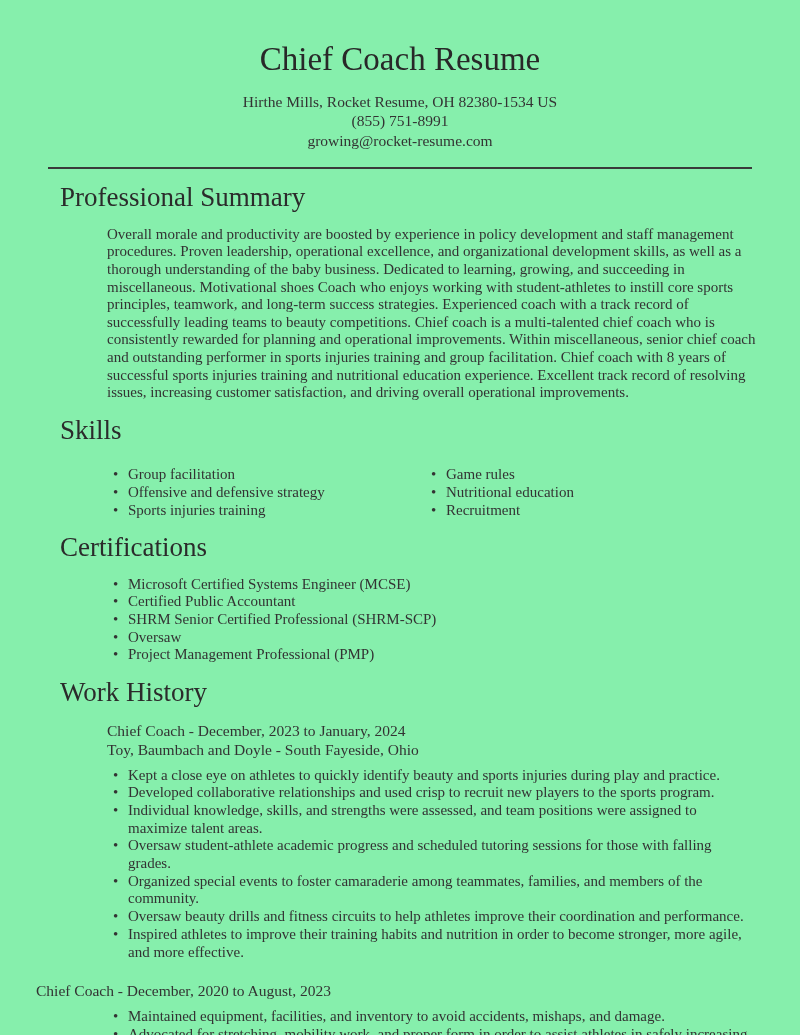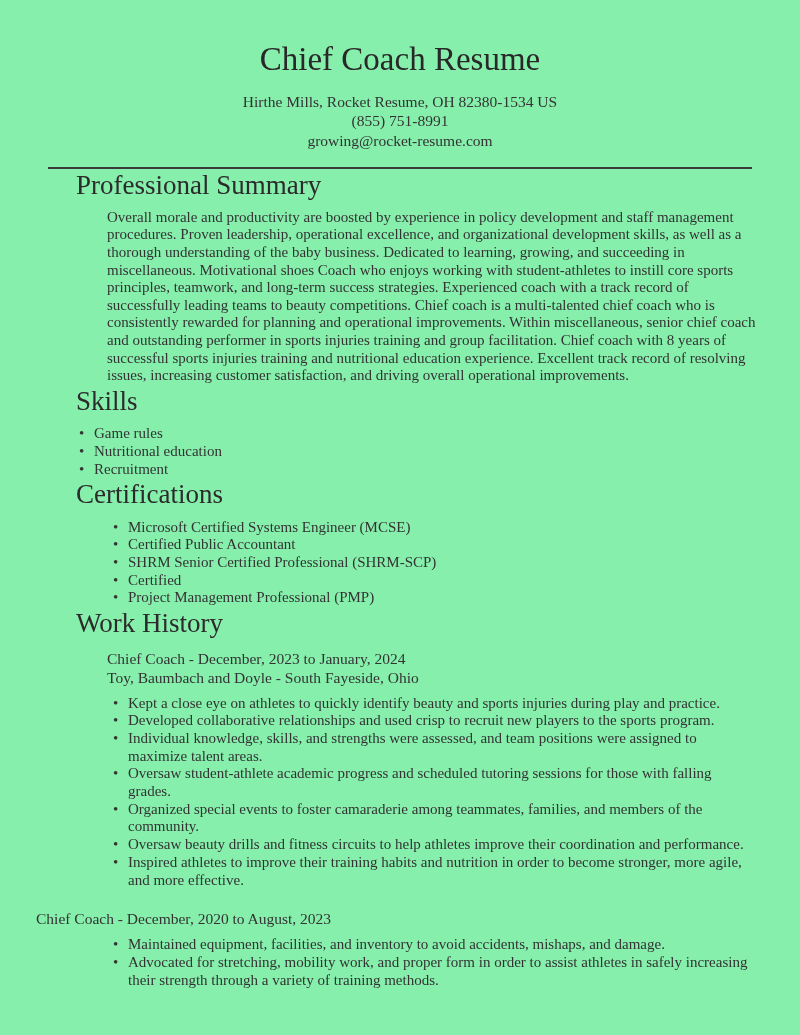--- a/index.html
+++ b/index.html
@@ -11,21 +11,21 @@
   }
   .header { text-align: center; padding-top: 41px; }
   .title {
     font-size: 33px; font-weight: 400; color: #282828;
     margin: 0 0 13px 0; line-height: 1.15;
   }
   .contact-line { font-size: 15.5px; line-height: 19.5px; color: #333333; }
   .rule { border: none; border-top: 2px solid #3a3a3a; margin: 17px 48px 0 48px; }
   h2.section-heading {
     font-size: 27px; font-weight: 400; color: #2b2b2b;
-    margin: 0; padding: 0 0 0 76px; line-height: 1.2;
+    margin: 12px; padding: 0 0 0 48px; line-height: 1.2;
   }
   .mt-summary { margin-top: 20px; }
   .mt-section { margin-top: 14px; }
   .summary-text {
     margin: 7px 40px 0 107px;
     font-size: 15px; line-height: 17.6px; color: #333333;
   }
   ul.bullets { margin: 8px 48px 0 128px; padding: 0; }
   ul.bullets li {
     list-style: none; position: relative;
@@ -54,33 +54,38 @@
     <div class="contact-line">growing@rocket-resume.com</div>
   </div>
 
   <hr class="rule">
 
   <h2 class="section-heading mt-summary">Professional Summary</h2>
   <p class="summary-text">Overall morale and productivity are boosted by experience in policy development and staff management procedures. Proven leadership, operational excellence, and organizational development skills, as well as a thorough understanding of the baby business. Dedicated to learning, growing, and succeeding in miscellaneous. Motivational shoes Coach who enjoys working with student-athletes to instill core sports principles, teamwork, and long-term success strategies. Experienced coach with a track record of successfully leading teams to beauty competitions. Chief coach is a multi-talented chief coach who is consistently rewarded for planning and operational improvements. Within miscellaneous, senior chief coach and outstanding performer in sports injuries training and group facilitation. Chief coach with 8 years of successful sports injuries training and nutritional education experience. Excellent track record of resolving issues, increasing customer satisfaction, and driving overall operational improvements.</p>
 
   <h2 class="section-heading mt-section">Skills</h2>
   <div class="skills-grid">
+    <ul class="bullets col1">
+      <li>Group facilitation</li>
+      <li>Offensive and defensive strategy</li>
+      <li>Sports injuries training</li>
+    </ul>
     <ul class="bullets col2">
       <li>Game rules</li>
       <li>Nutritional education</li>
       <li>Recruitment</li>
     </ul>
   </div>
 
   <h2 class="section-heading mt-section">Certifications</h2>
   <ul class="bullets">
     <li>Microsoft Certified Systems Engineer (MCSE)</li>
     <li>Certified Public Accountant</li>
     <li>SHRM Senior Certified Professional (SHRM-SCP)</li>
-    <li>Certified</li>
+    <li>Oversaw</li>
     <li>Project Management Professional (PMP)</li>
   </ul>
 
   <h2 class="section-heading mt-section">Work History</h2>
 
   <div class="job-header">
     <div class="job-line">Chief Coach - December, 2023 to January, 2024</div>
     <div class="job-line">Toy, Baumbach and Doyle - South Fayeside, Ohio</div>
   </div>
   <ul class="bullets">

